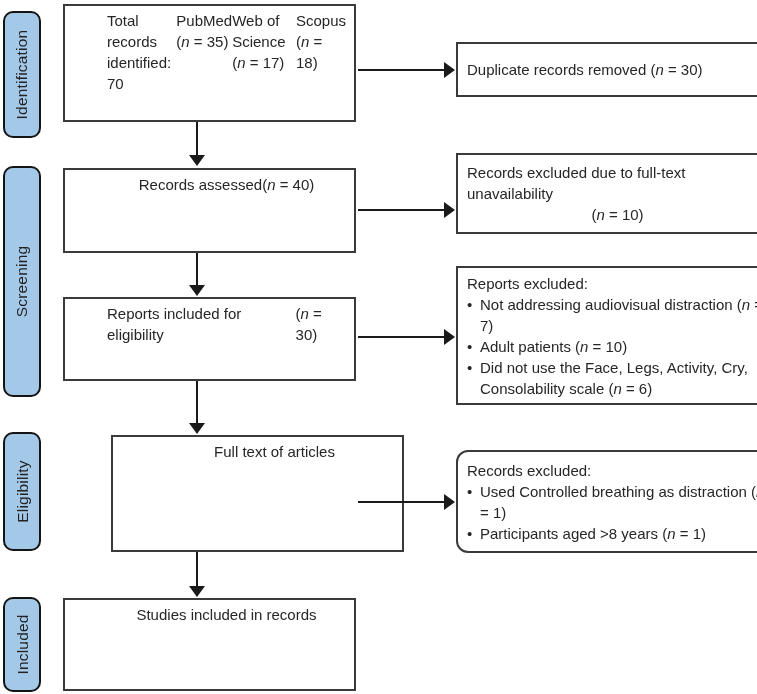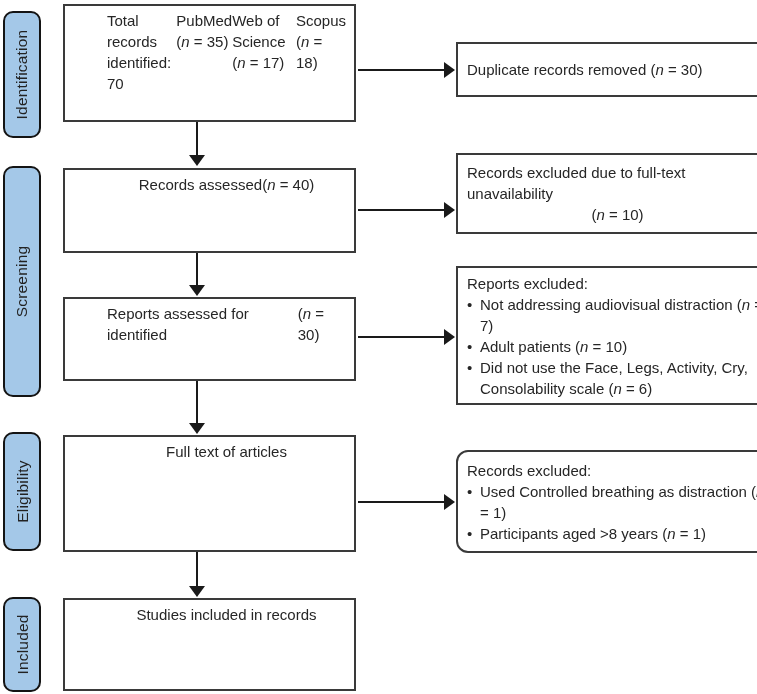--- a/index.html
+++ b/index.html
@@ -130,24 +130,24 @@
     <div>Total records identified: 70</div>
     <div>PubMed (<i>n</i> = 35)</div>
     <div>Web of Science (<i>n</i> = 17)</div>
     <div>Scopus (<i>n</i> = 18)</div>
   </div>
   <div class="mbox" style="top:168px; height:85px;">
     <div>Records assessed</div>
     <div>(<i>n</i> = 40)</div>
   </div>
   <div class="mbox" style="top:297px; height:84px;">
-    <div>Reports assessed for identified</div>
+    <div>Reports included for eligibility</div>
     <div>(<i>n</i> = 30)</div>
   </div>
-  <div class="mbox" style="top:435px; height:117px;">
+  <div class="mbox" style="top:435px; height:117px;margin-left:48px;">
     <div>Full text of articles</div>
   </div>
   <div class="mbox" style="top:598px; height:93px;">
     <div>Studies included in records</div>
   </div>
 
   <div class="sbox" style="top:42px; height:55px;">
     <div>Duplicate records removed (<i>n</i> = 30)</div>
   </div>
   <div class="sbox" style="top:153px; height:81px;align-items:center;">

